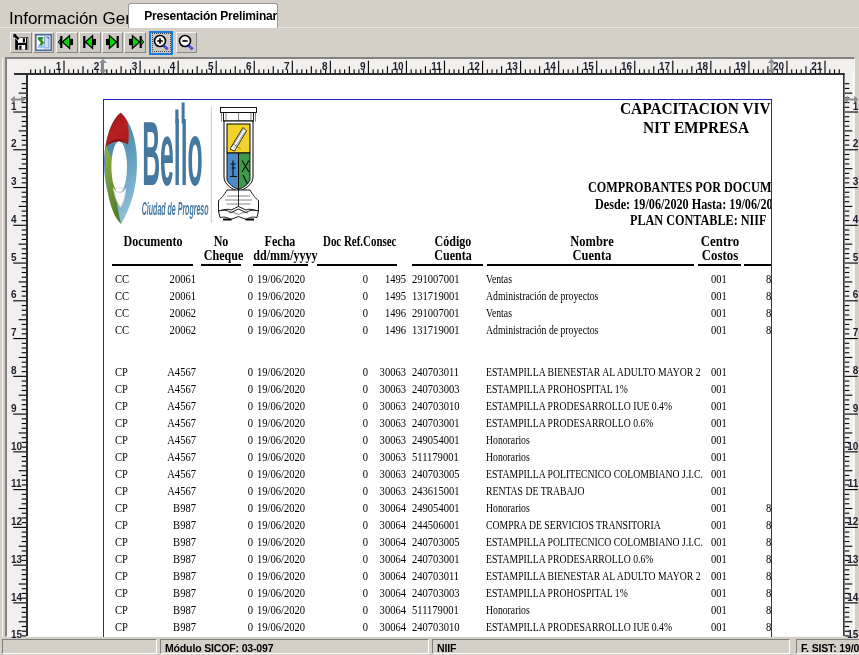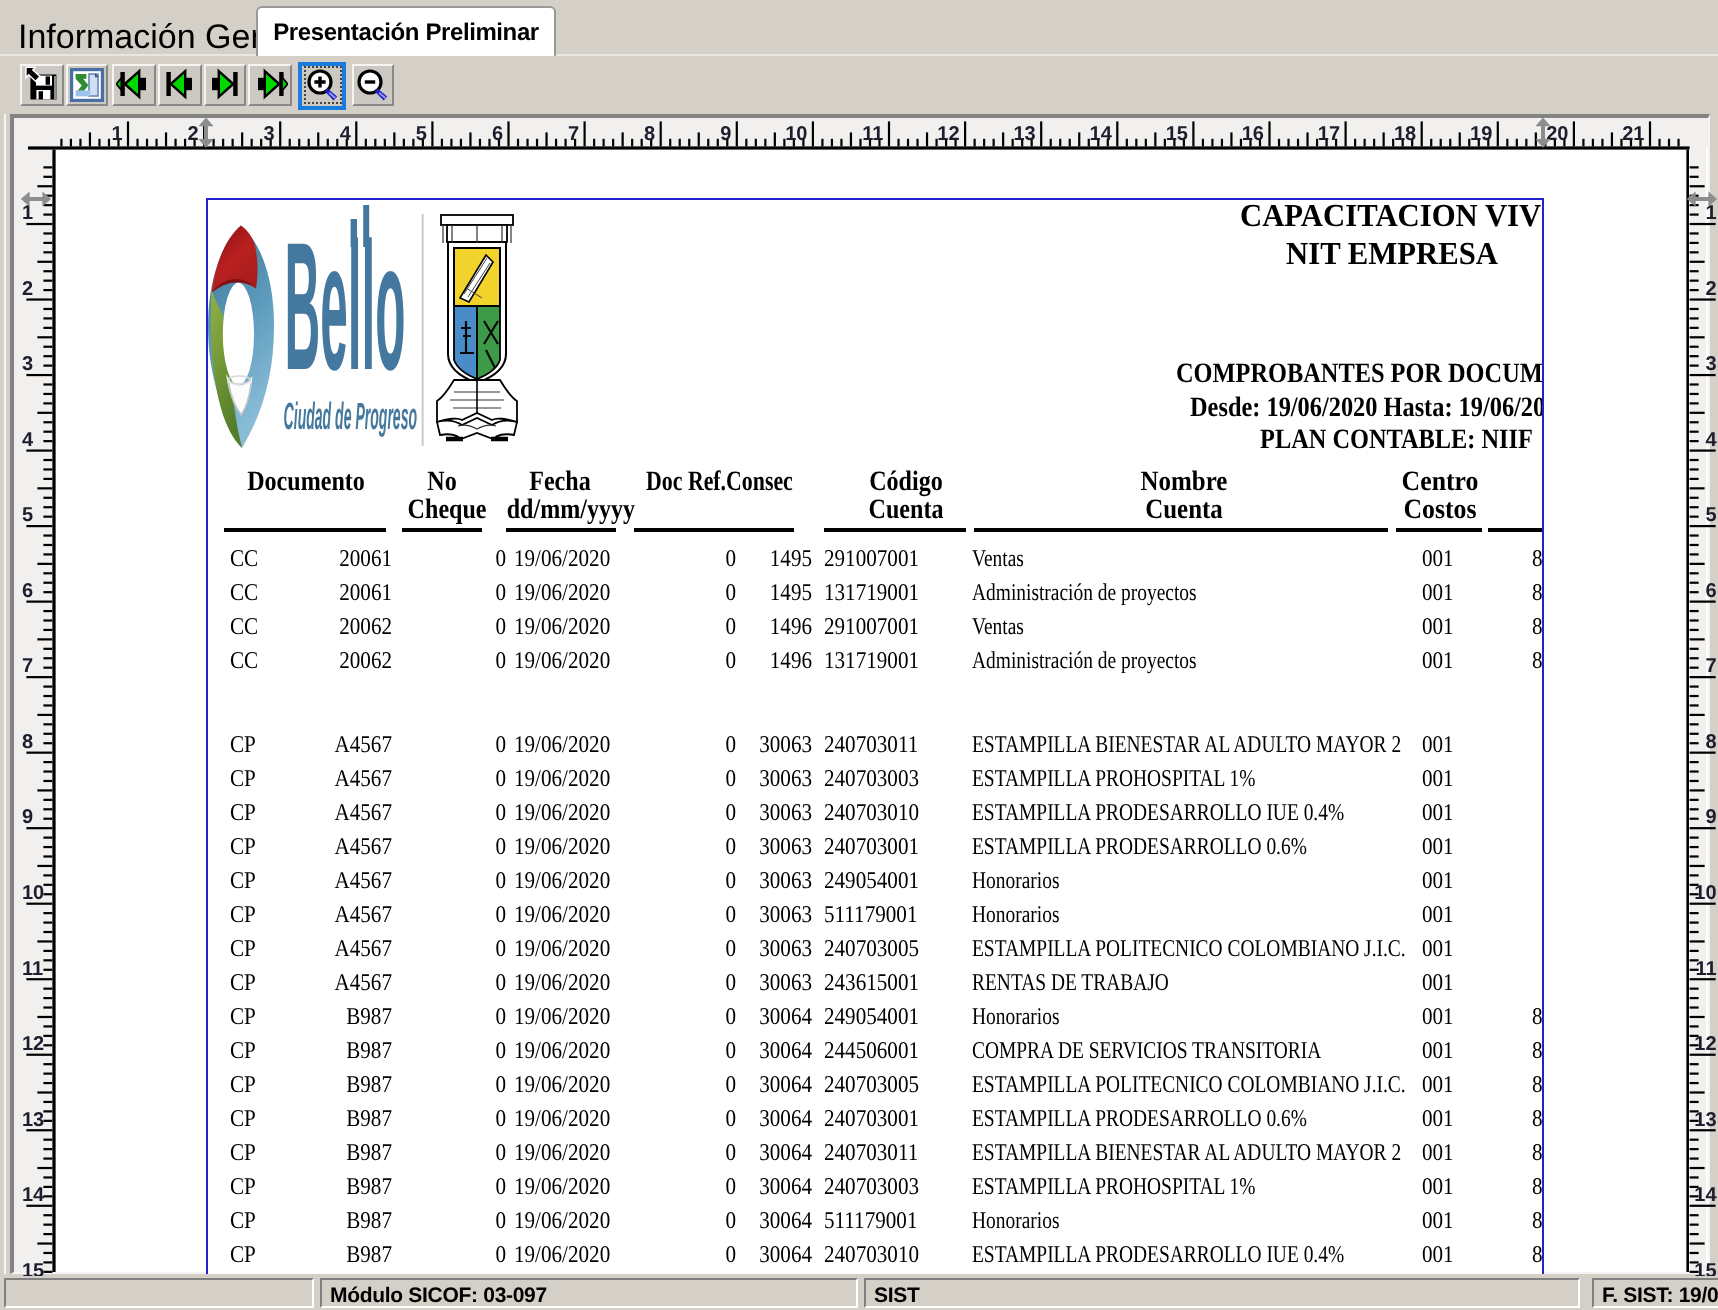--- a/index.html
+++ b/index.html
@@ -1,20 +1,20 @@
 <!DOCTYPE html>
 <html><head><meta charset="utf-8">
 <style>
 * { margin:0; padding:0; box-sizing:border-box; }
 html,body { width:859px; height:655px; overflow:hidden; }
 body { background:#d4d0c8; font-family:"Liberation Sans",sans-serif; position:relative; }
 .tab1 { position:absolute; left:9px; top:9px; font-size:17px; }
 .tab2 { position:absolute; left:128px; top:3px; width:150px; height:25px; background:#fff;
   border:1px solid #9a9a9a; border-bottom:none; border-radius:3px 3px 0 0;
-  font-size:12px; font-weight:bold; letter-spacing:-0.2px; text-align:center; line-height:24px; white-space:nowrap; }
+  font-size:12px; font-weight:bold; letter-spacing:-0.2px; text-align:right; line-height:24px; white-space:nowrap; }
 .tbtn { position:absolute; top:31.5px; width:21.5px; height:21.5px; background:#ccc9c3;
   border-top:1px solid #f5f4f2; border-left:1px solid #f5f4f2;
   border-right:1px solid #898989; border-bottom:1px solid #898989;
   display:flex; align-items:center; justify-content:center; }
 .tbtn.sel { top:30.5px; width:24px; height:24px; border:2.5px solid #1b7ce0; }
 .tbtn.sel:before { content:""; position:absolute; left:0.5px; top:0.5px; right:0.5px; bottom:0.5px; border:1px dotted #444; }
 .panel { position:absolute; left:5px; top:57px; width:850px; height:580px; background:#fff;
   border-left:2px solid #838383; border-top:2px solid #838383;
   border-right:1.5px solid #f4f4f4; border-bottom:1.5px solid #f4f4f4; }
 .hstrip { position:absolute; left:7px; top:59px; width:846.5px; height:15.3px; background:#f1f0ee; }
@@ -907,14 +907,14 @@
     </g>
 <g fill="#8d8d8d">
       <rect x="845.50" y="98.50" width="11" height="2"></rect>
       <path d="M847.80 95.70 L843.40 99.50 L847.80 103.30 Z"></path>
       <path d="M854.20 95.70 L858.60 99.50 L854.20 103.30 Z"></path>
     </g>
 </svg>
 <div class="sbar">
   <div class="seg" style="left:2px;width:155px"></div>
   <div class="seg" style="left:160px;width:269px">Módulo SICOF: 03-097</div>
-  <div class="seg" style="left:432px;width:358px">SIST</div>
+  <div class="seg" style="left:432px;width:358px">NIIF</div>
   <div class="seg" style="left:796px;width:80px">F. SIST: 19/06</div>
 </div>
 </body></html>

